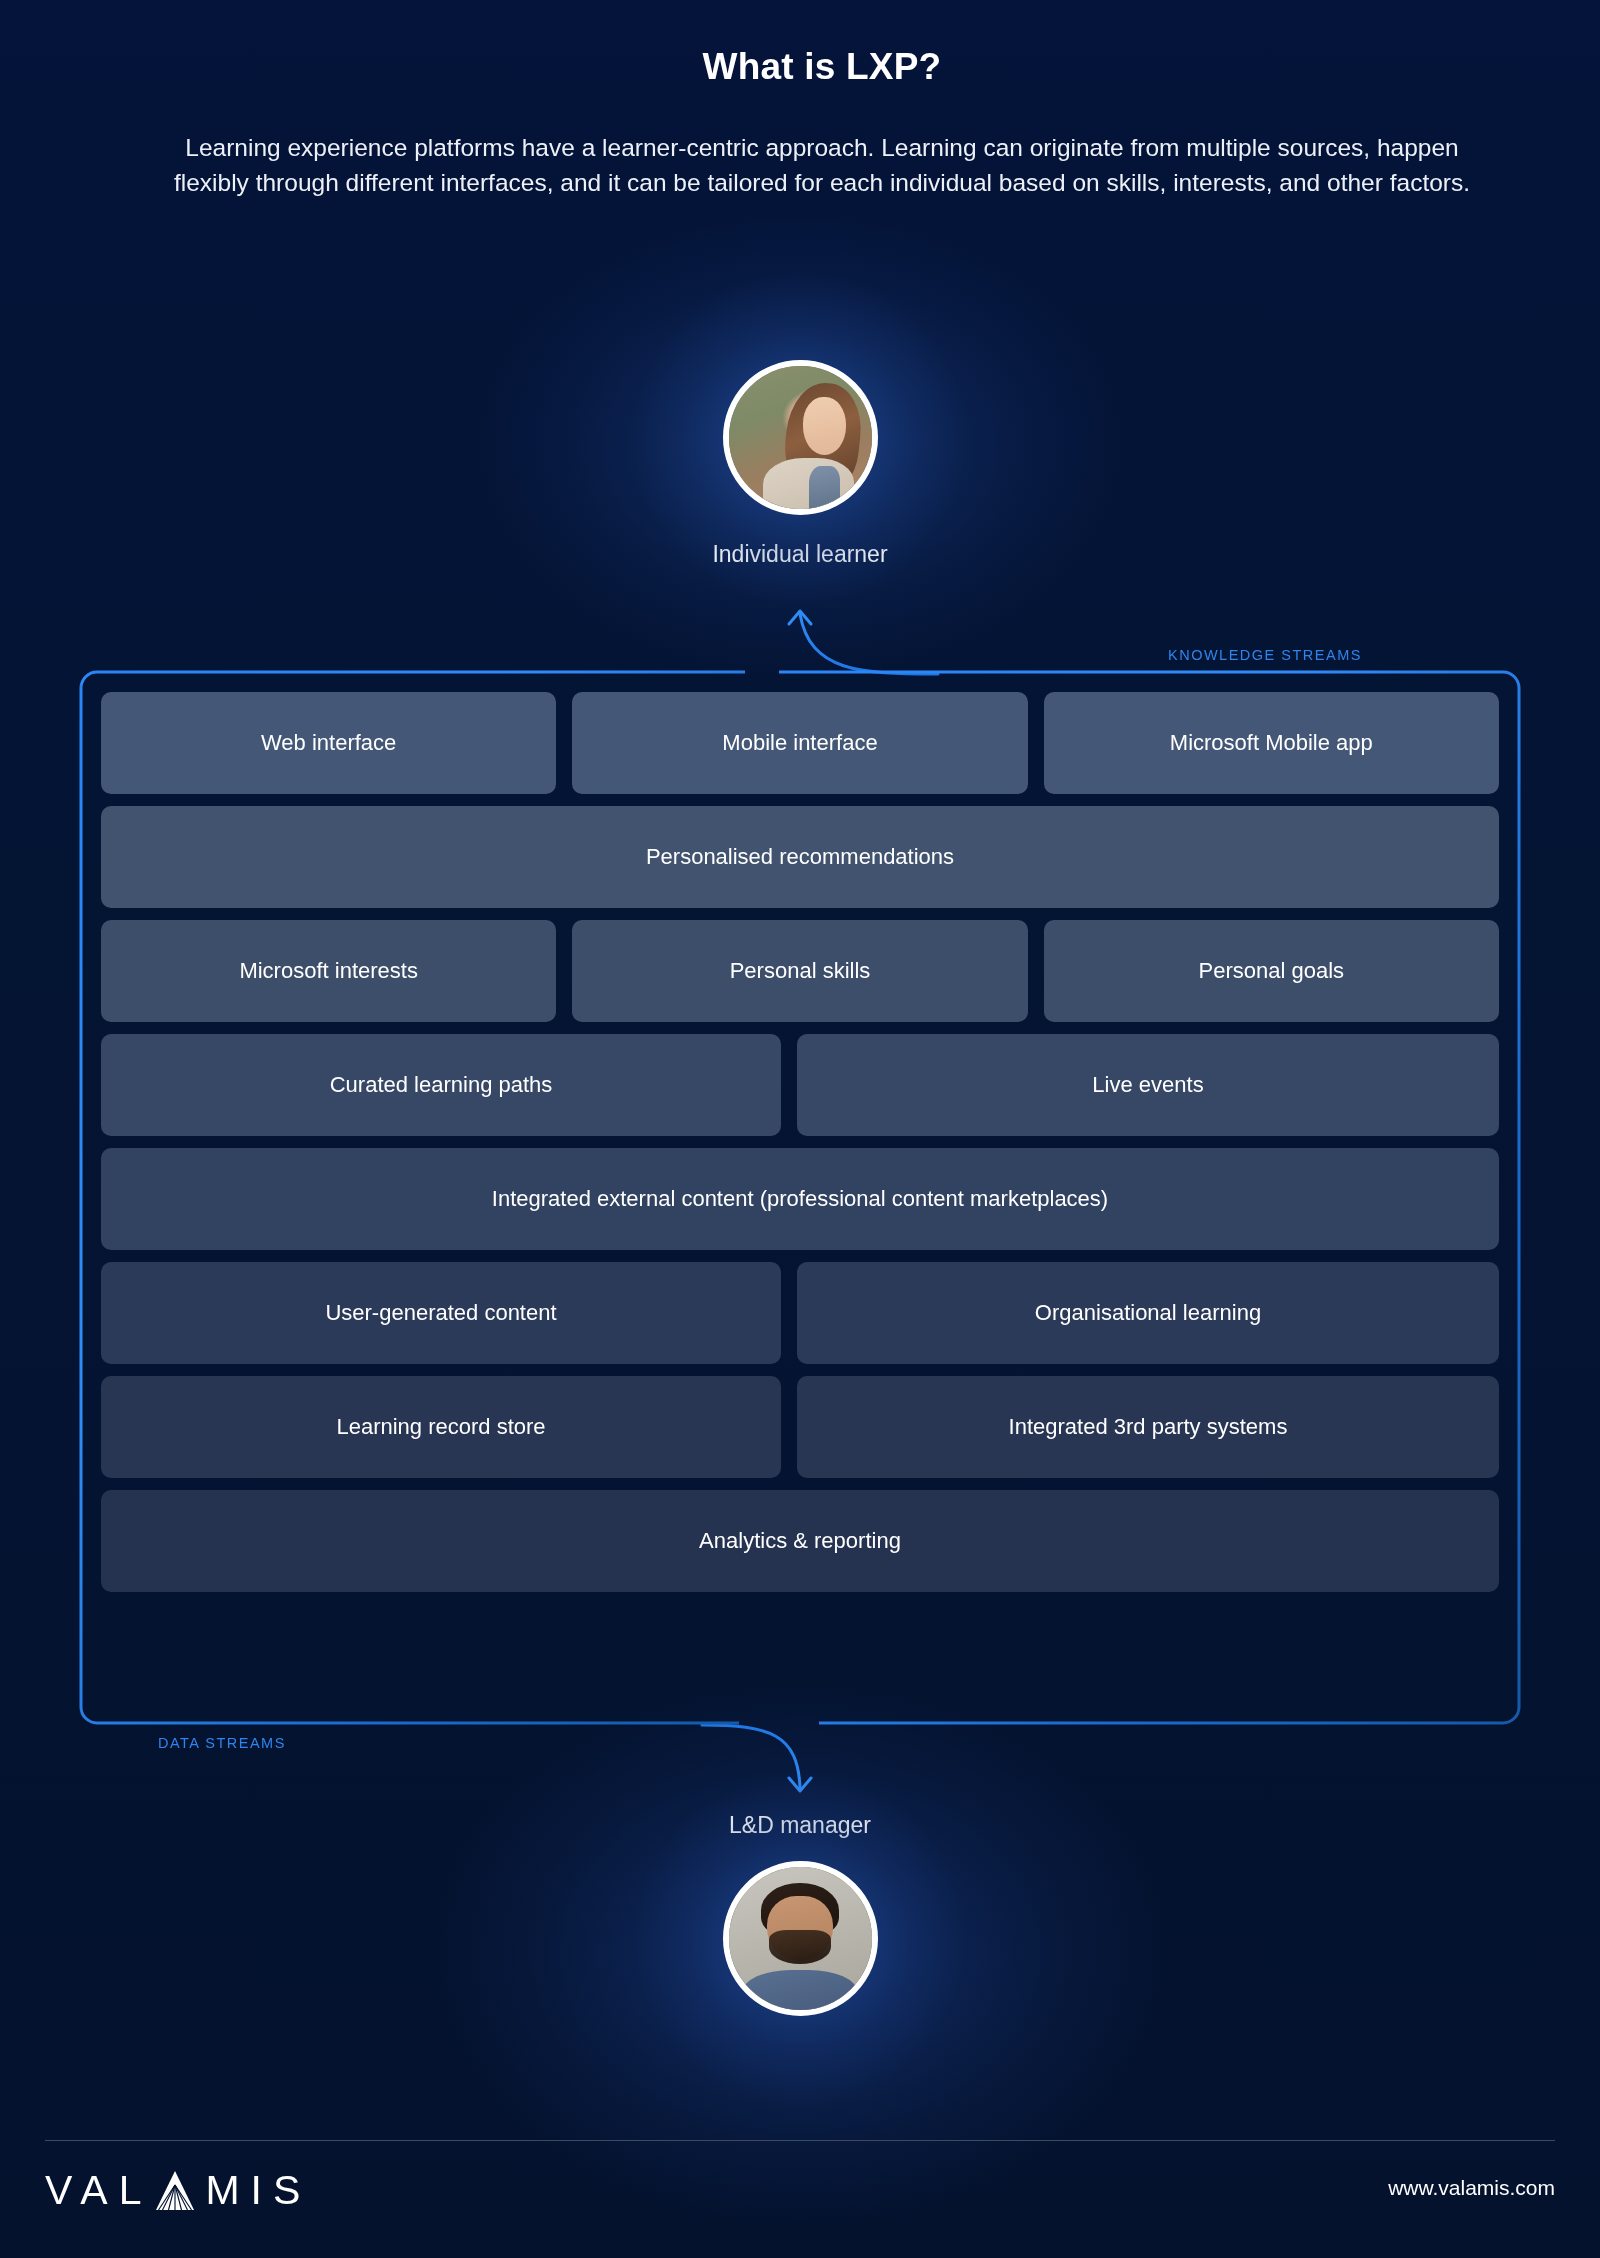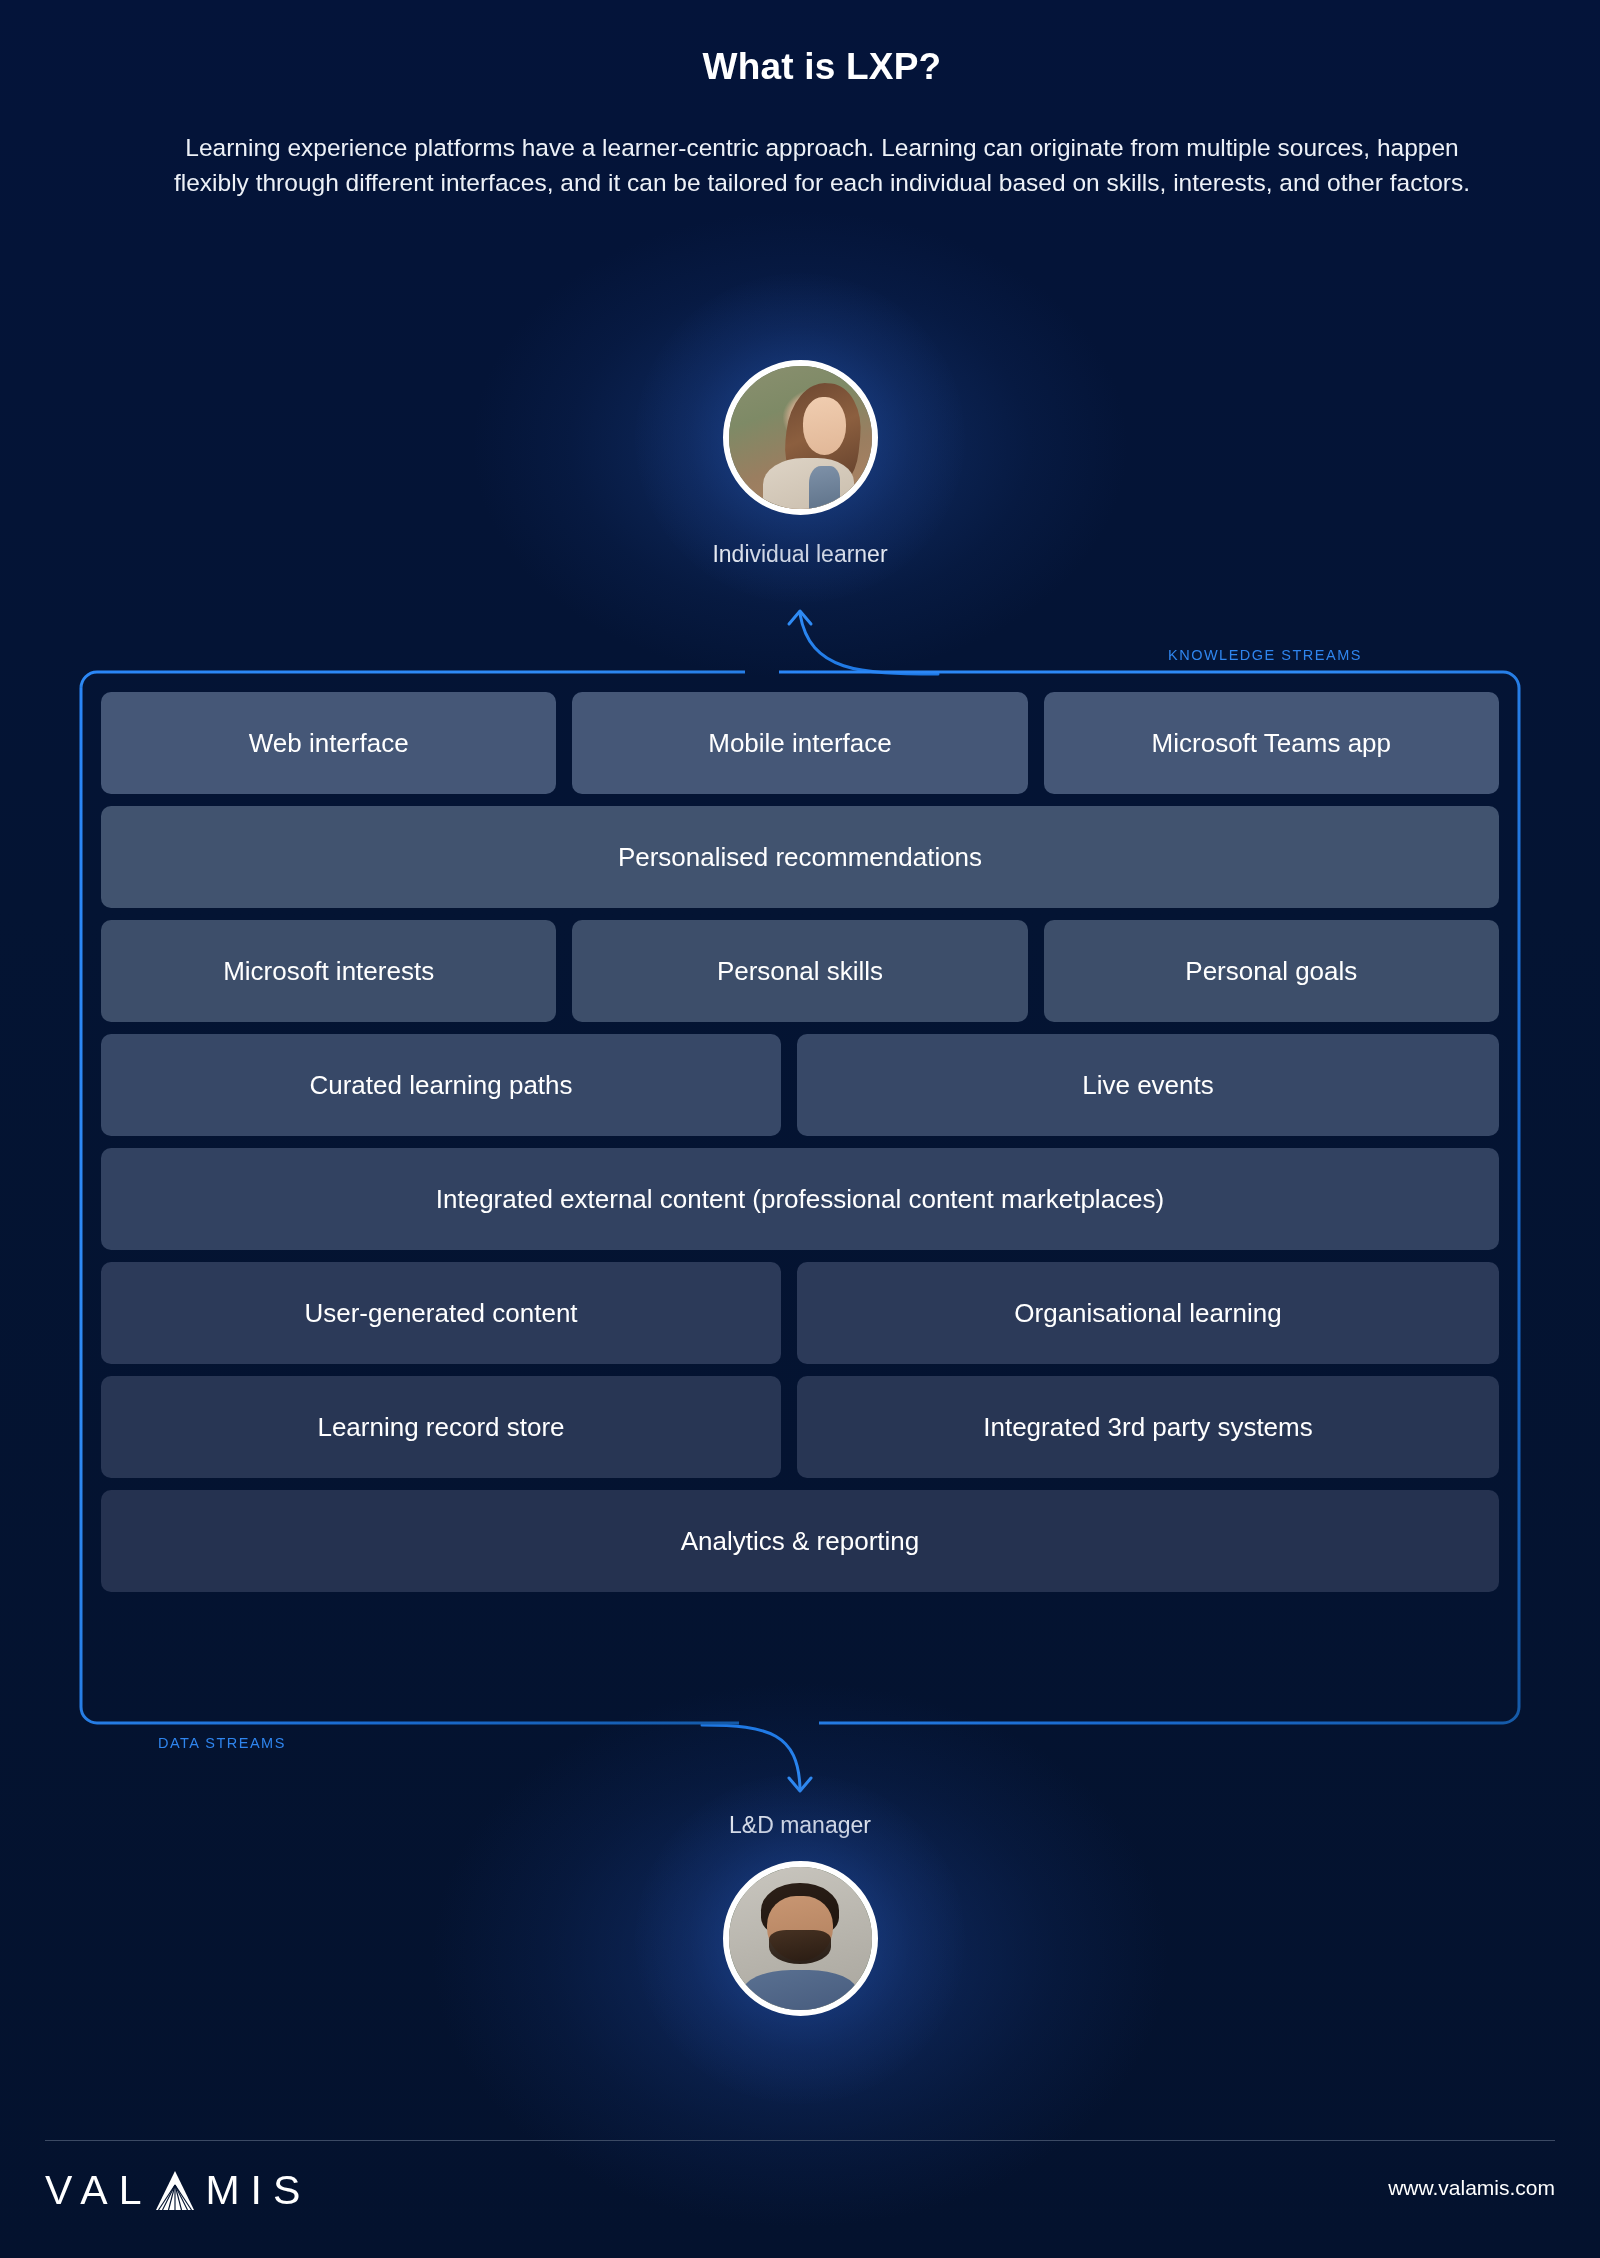--- a/index.html
+++ b/index.html
@@ -185,21 +185,21 @@
   }
   .row { display: flex; gap: 16px; }
   .box {
     flex: 1;
     height: 102px;
     border-radius: 10px;
     display: flex;
     align-items: center;
     justify-content: center;
     color: #ffffff;
-    font-size: 26px;
+    font-size: 22px;
     font-weight: 400;
     text-align: center;
     padding: 0 18px;
     line-height: 1.25;
   }
   .t1 { background: #455777; }
   .t2 { background: #41536f; }
   .t3 { background: #3d4e6a; }
   .t4 { background: #374867; }
   .t5 { background: #324261; }
@@ -323,21 +323,21 @@
 
       <path d="M2 18 A16 16 0 0 1 18 2 L666 2" fill="none" stroke="url(#gBorder)" stroke-width="3"></path>
       <path d="M700 2 L1424 2 A16 16 0 0 1 1440 18 L1440 1037 A16 16 0 0 1 1424 1053 L 740 1053" fill="none" stroke="url(#gBorder)" stroke-width="3"></path>
       <path d="M660 1053 L18 1053 A16 16 0 0 1 2 1037 L2 18" fill="none" stroke="url(#gBorder)" stroke-width="3"></path>
     </svg>
 
     <div class="rows">
         <div class="row">
           <div class="box t1">Web interface</div>
           <div class="box t1">Mobile interface</div>
-          <div class="box t1">Microsoft Teams app</div>
+          <div class="box t1">Microsoft Mobile app</div>
         </div>
         <div class="row">
           <div class="box t2">Personalised recommendations</div>
         </div>
         <div class="row">
           <div class="box t3">Microsoft interests</div>
           <div class="box t3">Personal skills</div>
           <div class="box t3">Personal goals</div>
         </div>
         <div class="row">

